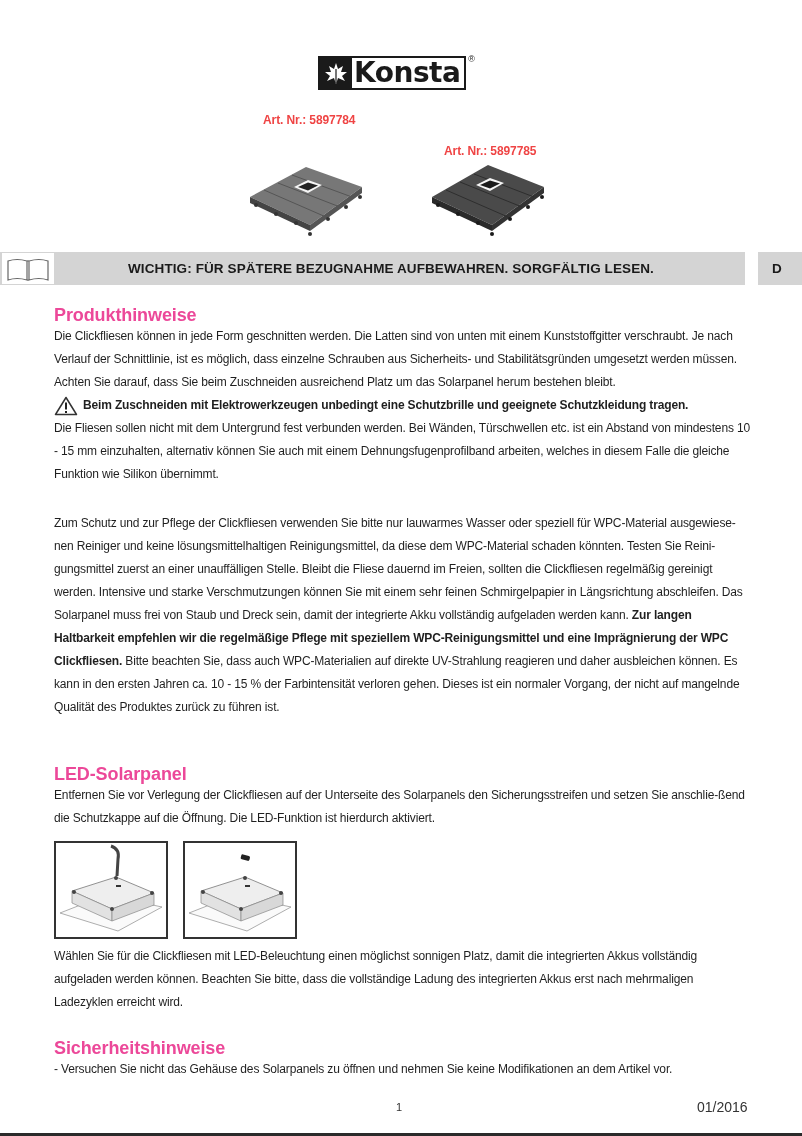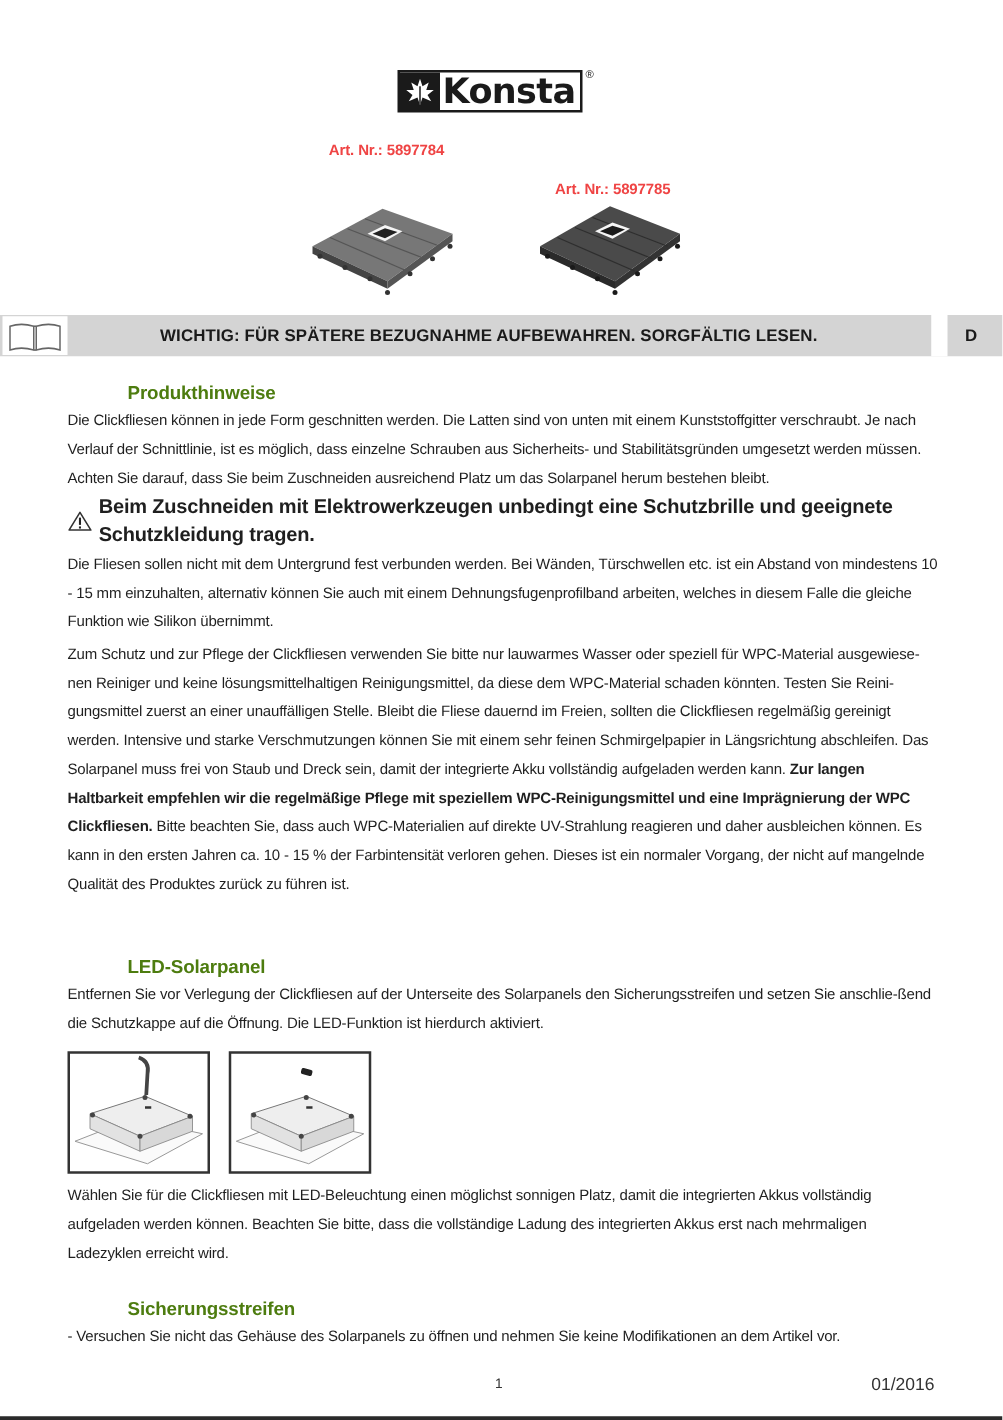--- a/index.html
+++ b/index.html
@@ -15,24 +15,24 @@
   .art-label { position: absolute; top: 113px; font-size: 12px; font-weight: bold; color: #ef4444; letter-spacing: -0.1px; }
   .product-img { position: absolute; top: 145px; width: 120px; height: 95px; }
 
   .banner { position: absolute; left: 0; top: 252px; width: 802px; height: 33px; background: #d4d4d4; }
   .banner-book { position: absolute; left: 2px; top: 1px; width: 52px; height: 31px; background: #fff; display: flex; align-items: center; justify-content: center; }
   .banner-text { position: absolute; left: 0; width: 802px; top: 9px; text-align: center; font-size: 13.5px; font-weight: bold; color: #1a1a1a; letter-spacing: 0.1px; padding-right: 20px; }
   .banner-white { position: absolute; left: 745px; top: 0; width: 13px; height: 33px; background: #fff; }
   .banner-lang { position: absolute; left: 772px; top: 9px; font-size: 13.5px; font-weight: bold; color: #1a1a1a; }
 
   .content { position: absolute; left: 54px; top: 305px; width: 700px; }
-  h2 { font-size: 15px; font-weight: bold; color: #4d7c0f; line-height: 20px; margin-bottom: 0; letter-spacing: -0.1px; margin-left: 48px; }
+  h2 { font-size: 18px; font-weight: bold; color: #ec4899; line-height: 20px; margin-bottom: 0; letter-spacing: -0.1px; }
   p { font-size: 12px; line-height: 23px; color: #1f1f1f; letter-spacing: -0.15px; }
   .bold { font-weight: bold; }
-  .warn { display: flex; align-items: center; font-weight: bold; font-size: 16px; line-height: 23px; letter-spacing: -0.15px; }
+  .warn { display: flex; align-items: center; font-weight: bold; font-size: 12px; line-height: 23px; letter-spacing: -0.15px; }
   .warn svg { margin-right: 5px; }
 
   .s-produkt { position: absolute; top: 0; }
   .s-pflege { position: absolute; top: 207px; }
   .s-led { position: absolute; top: 459px; }
   .s-sicher { position: absolute; top: 733px; }
 
   .led-figs { position: absolute; left: 54px; top: 841px; display: flex; gap: 15px; }
   .led-fig { width: 114px; height: 98px; border: 2px solid #333; background: #fff; }
 
@@ -132,21 +132,21 @@
   <section class="s-pflege">
     <p><span>Zum Schutz und zur Pflege der Clickfliesen verwenden Sie bitte nur lauwarmes Wasser oder speziell für WPC-Material ausgewiese-nen Reiniger und keine lösungsmittelhaltigen Reinigungsmittel, da diese dem WPC-Material schaden könnten. Testen Sie Reini-gungsmittel zuerst an einer unauffälligen Stelle. Bleibt die Fliese dauernd im Freien, sollten die Clickfliesen regelmäßig gereinigt werden. Intensive und starke Verschmutzungen können Sie mit einem sehr feinen Schmirgelpapier in Längsrichtung abschleifen. Das Solarpanel muss frei von Staub und Dreck sein, damit der integrierte Akku vollständig aufgeladen werden kann. </span><span class="bold">Zur langen Haltbarkeit empfehlen wir die regelmäßige Pflege mit speziellem WPC-Reinigungsmittel und eine Imprägnierung der WPC Clickfliesen.</span><span> Bitte beachten Sie, dass auch WPC-Materialien auf direkte UV-Strahlung reagieren und daher ausbleichen können. Es kann in den ersten Jahren ca. 10 - 15 % der Farbintensität verloren gehen. Dieses ist ein normaler Vorgang, der nicht auf mangelnde Qualität des Produktes zurück zu führen ist.</span></p>
   </section>
 
   <section class="s-led">
     <h2>LED-Solarpanel</h2>
     <p>Entfernen Sie vor Verlegung der Clickfliesen auf der Unterseite des Solarpanels den Sicherungsstreifen und setzen Sie anschlie-ßend die Schutzkappe auf die Öffnung. Die LED-Funktion ist hierdurch aktiviert.</p>
   </section>
 
   <section class="s-sicher">
-    <h2>Sicherungsstreifen</h2>
+    <h2>Sicherheitshinweise</h2>
     <p>- Versuchen Sie nicht das Gehäuse des Solarpanels zu öffnen und nehmen Sie keine Modifikationen an dem Artikel vor.</p>
   </section>
 </div>
 
 <div class="led-figs">
   <div class="led-fig">
     <svg width="110" height="94" viewBox="0 0 110 94">
       <polygon points="4,70 50,52 106,64 62,88" fill="#fafafa" stroke="#999" stroke-width="0.8"></polygon>
       <polygon points="16,48 60,34 98,50 56,66" fill="#eeeeee" stroke="#777" stroke-width="0.8"></polygon>
       <polygon points="16,48 56,66 56,78 16,60" fill="#e2e2e2" stroke="#888" stroke-width="0.7"></polygon>

